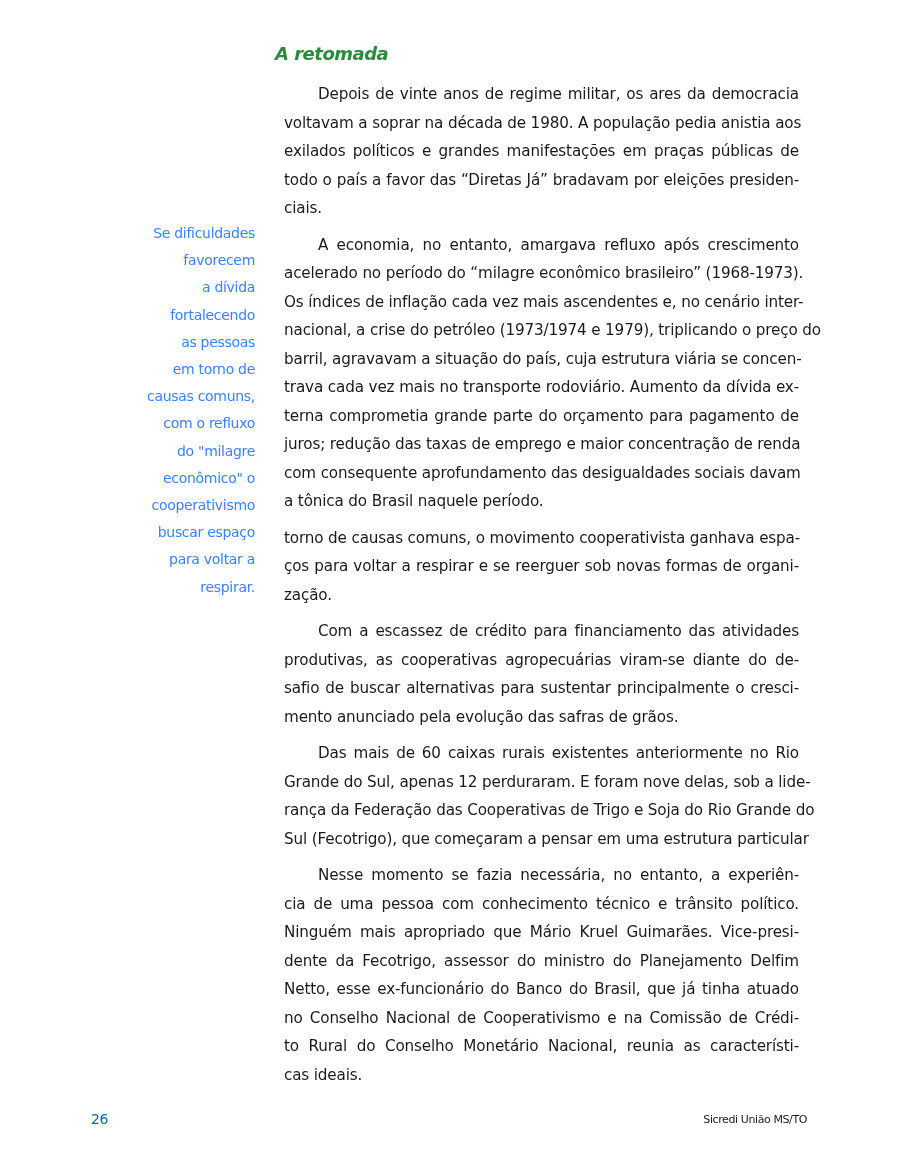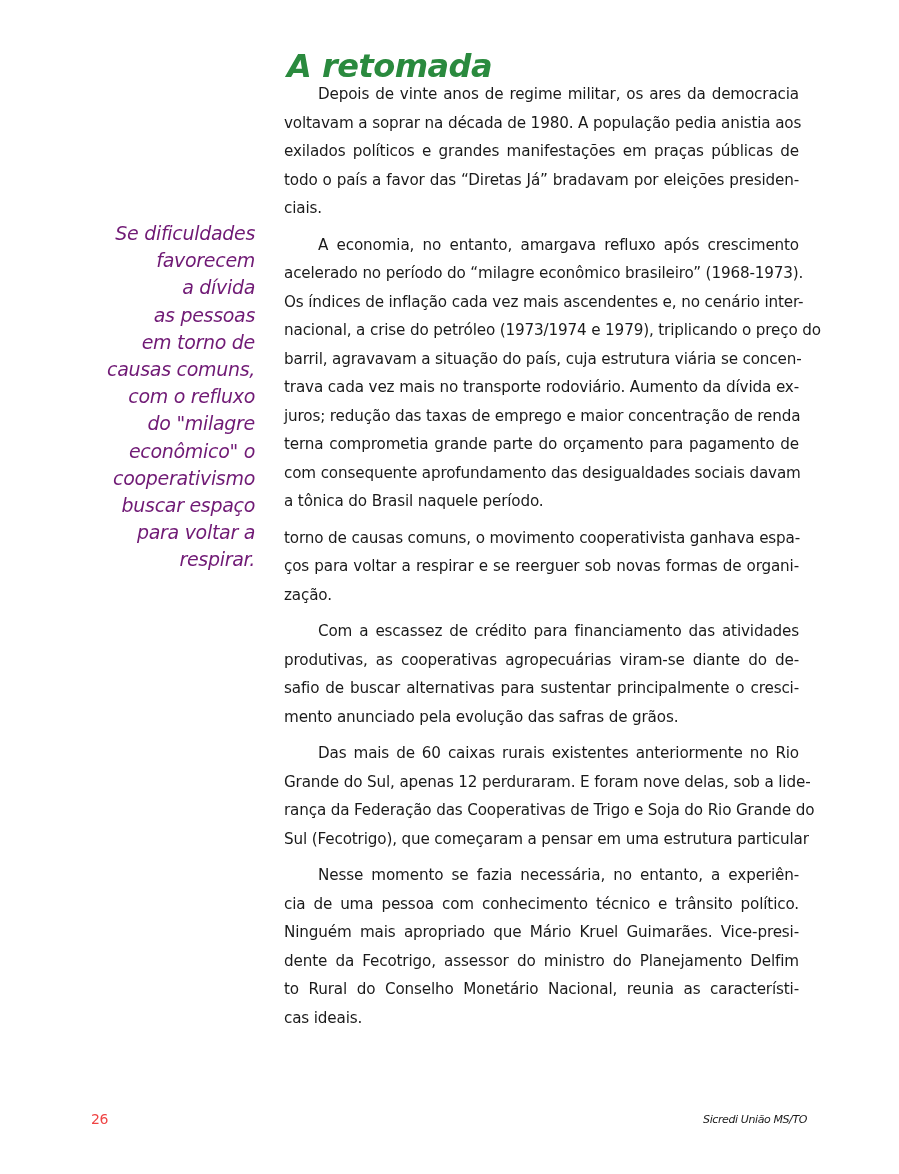--- a/index.html
+++ b/index.html
@@ -15,24 +15,24 @@
     font-family: "DejaVu Sans", sans-serif;
     color: #1a1a1a;
   }
   .page-title {
     position: absolute;
     left: 275px;
     top: 38px;
     font-family: "DejaVu Sans", sans-serif;
     font-weight: bold;
     font-style: italic;
-    font-size: 32px;
+    font-size: 18px;
     letter-spacing: -0.5px;
     color: #2a8a3e;
-    margin: 12px;
+    margin: 0;
     line-height: 32px;
   }
   .body-column {
     position: absolute;
     left: 276px;
     top: 72px;
     width: 531px;
   }
   .paragraph {
     margin: 8px;
@@ -54,57 +54,56 @@
   .line.indent {
     padding-left: 34px;
   }
   .pull-quote {
     position: absolute;
     left: 80px;
     top: 220px;
     width: 175px;
     text-align: right;
     font-family: "DejaVu Sans", sans-serif;
-    font-style: italic;
-    font-size: 19px;
+    font-size: 14px;
     line-height: 27.2px;
-    color: #701a75;
+    color: #3b82f6;
     letter-spacing: -0.3px;
   }
   .pull-quote .q-line {
     display: block;
     white-space: nowrap;
   }
   .footer-page-number {
     position: absolute;
     left: 91px;
     top: 1111px;
     font-size: 14px;
-    color: #ef4444;
+    color: #0369a1;
     letter-spacing: -0.5px;
   }
   .footer-publication {
     position: absolute;
     right: 92px;
     top: 1113px;
     font-size: 11px;
-    font-style: italic;
     color: #1a1a1a;
     letter-spacing: -0.4px;
   }
 </style>
 </head>
 <body>
 
 <h1 class="page-title">A retomada</h1>
 
 <aside class="pull-quote">
   <span class="q-line">Se dificuldades</span>
   <span class="q-line">favorecem</span>
   <span class="q-line">a dívida</span>
+  <span class="q-line">fortalecendo</span>
   <span class="q-line">as pessoas</span>
   <span class="q-line">em torno de</span>
   <span class="q-line">causas comuns,</span>
   <span class="q-line">com o refluxo</span>
   <span class="q-line">do "milagre</span>
   <span class="q-line">econômico" o</span>
   <span class="q-line">cooperativismo</span>
   <span class="q-line">buscar espaço</span>
   <span class="q-line">para voltar a</span>
   <span class="q-line">respirar.</span>
@@ -118,22 +117,22 @@
     <span class="line">todo o país a favor das “Diretas Já” bradavam por eleições presiden-</span>
     <span class="line last">ciais.</span>
   </p>
   <p class="paragraph">
     <span class="line indent">A economia, no entanto, amargava refluxo após crescimento</span>
     <span class="line">acelerado no período do “milagre econômico brasileiro” (1968-1973).</span>
     <span class="line">Os índices de inflação cada vez mais ascendentes e, no cenário inter-</span>
     <span class="line">nacional, a crise do petróleo (1973/1974 e 1979), triplicando o preço do</span>
     <span class="line">barril, agravavam a situação do país, cuja estrutura viária se concen-</span>
     <span class="line">trava cada vez mais no transporte rodoviário. Aumento da dívida ex-</span>
+    <span class="line">terna comprometia grande parte do orçamento para pagamento de</span>
     <span class="line">juros; redução das taxas de emprego e maior concentração de renda</span>
-    <span class="line">terna comprometia grande parte do orçamento para pagamento de</span>
     <span class="line">com consequente aprofundamento das desigualdades sociais davam</span>
     <span class="line last">a tônica do Brasil naquele período.</span>
   </p>
   <p class="paragraph">
     <span class="line">torno de causas comuns, o movimento cooperativista ganhava espa-</span>
     <span class="line">ços para voltar a respirar e se reerguer sob novas formas de organi-</span>
     <span class="line last">zação.</span>
   </p>
   <p class="paragraph">
     <span class="line indent">Com a escassez de crédito para financiamento das atividades</span>
@@ -145,19 +144,21 @@
     <span class="line indent">Das mais de 60 caixas rurais existentes anteriormente no Rio</span>
     <span class="line">Grande do Sul, apenas 12 perduraram. E foram nove delas, sob a lide-</span>
     <span class="line">rança da Federação das Cooperativas de Trigo e Soja do Rio Grande do</span>
     <span class="line">Sul (Fecotrigo), que começaram a pensar em uma estrutura particular</span>
   </p>
   <p class="paragraph">
     <span class="line indent">Nesse momento se fazia necessária, no entanto, a experiên-</span>
     <span class="line">cia de uma pessoa com conhecimento técnico e trânsito político.</span>
     <span class="line">Ninguém mais apropriado que Mário Kruel Guimarães. Vice-presi-</span>
     <span class="line">dente da Fecotrigo, assessor do ministro do Planejamento Delfim</span>
+    <span class="line">Netto, esse ex-funcionário do Banco do Brasil, que já tinha atuado</span>
+    <span class="line">no Conselho Nacional de Cooperativismo e na Comissão de Crédi-</span>
     <span class="line">to Rural do Conselho Monetário Nacional, reunia as característi-</span>
     <span class="line last">cas ideais.</span>
   </p>
 </main>
 
 <div class="footer-page-number">26</div>
 <div class="footer-publication">Sicredi União MS/TO</div>
 
 </body></html>

